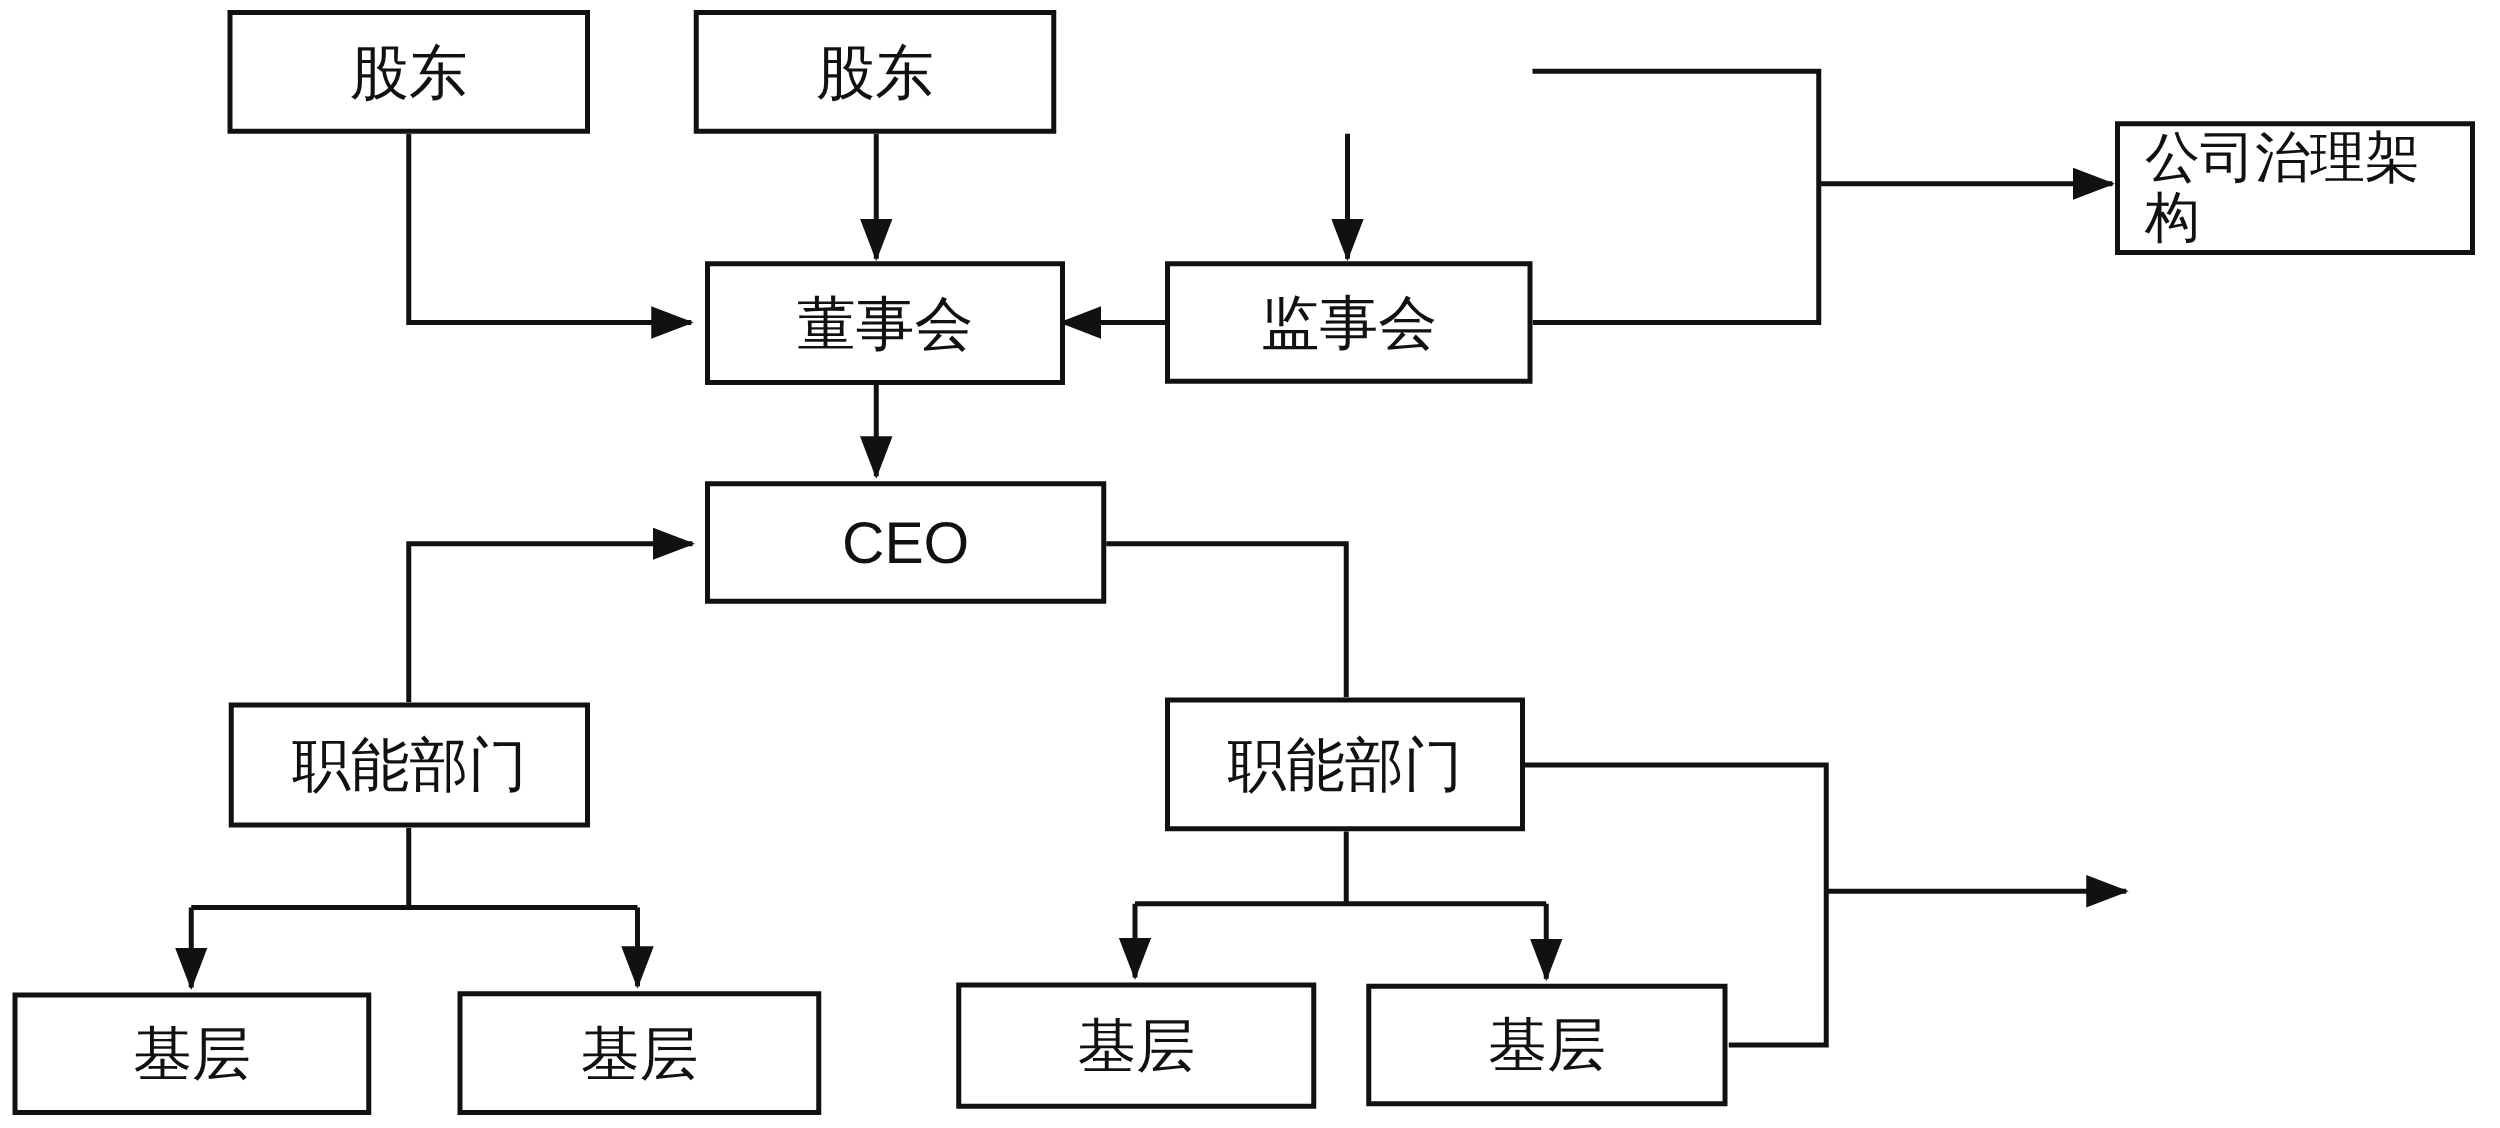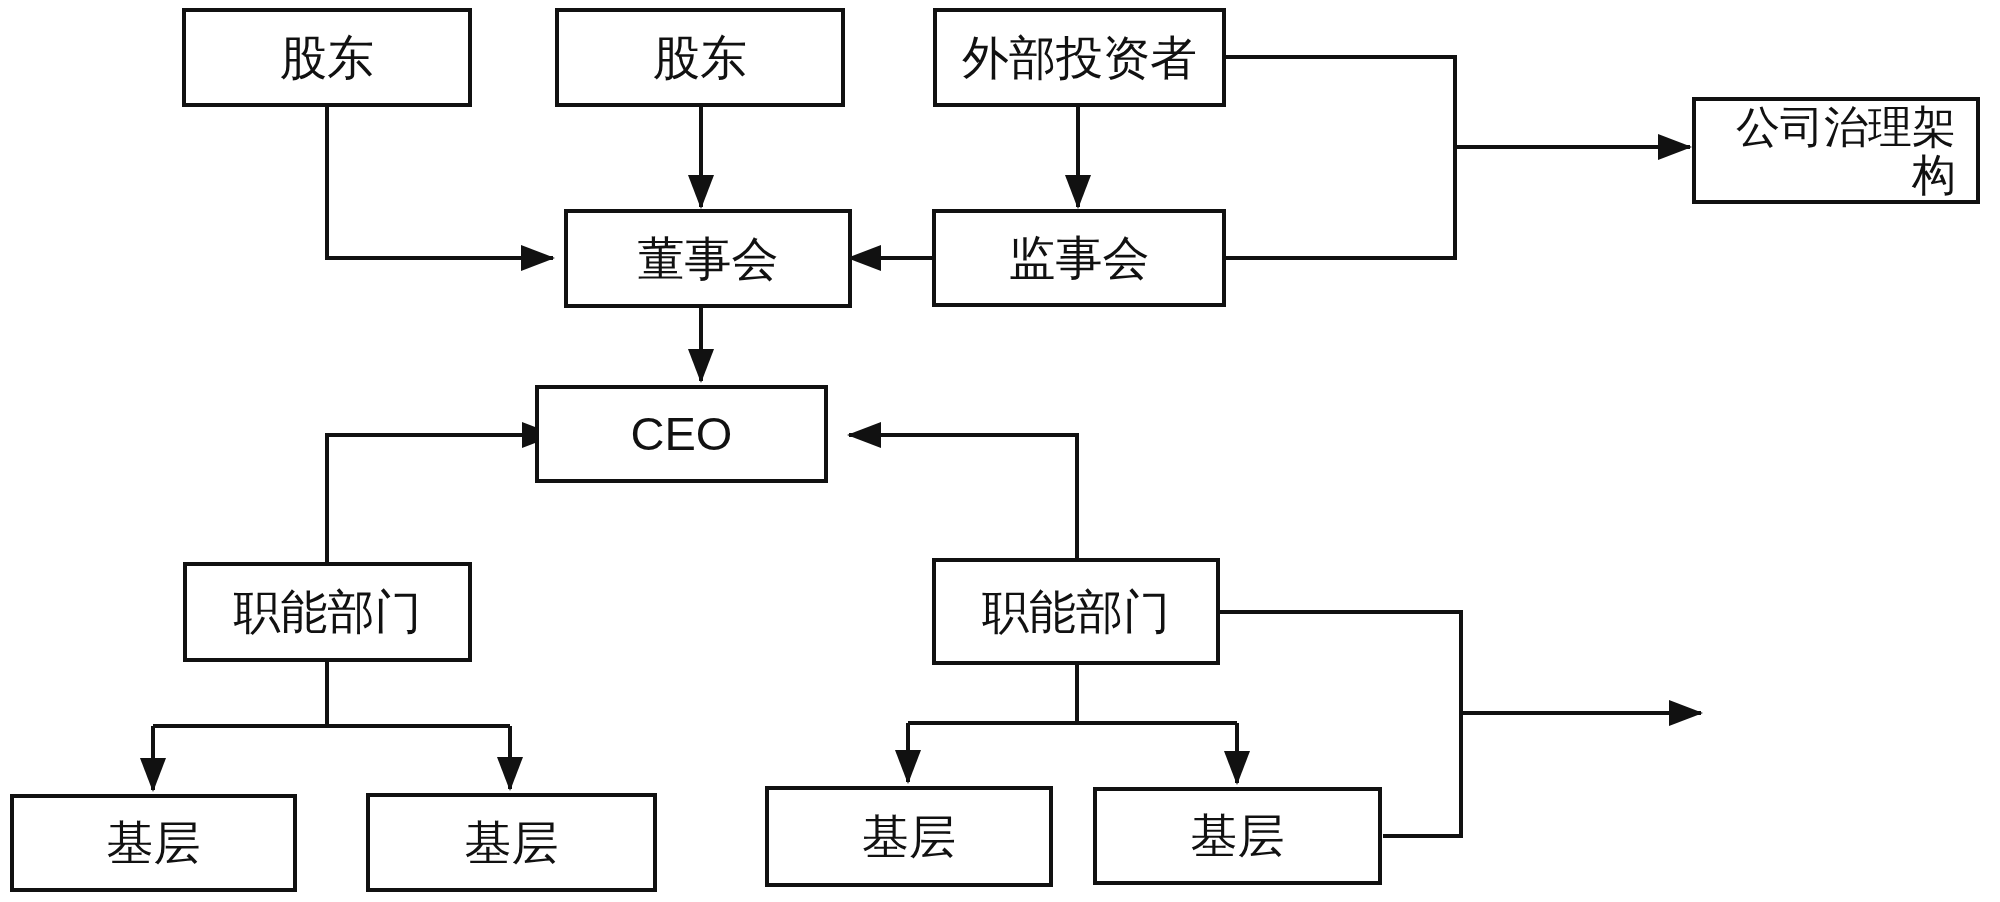--- a/index.html
+++ b/index.html
@@ -34,21 +34,21 @@
   }
   .arrowhead{fill:var(--line-color);}
   .node{
     position:absolute;
     border:4px solid var(--line-color);
     background:var(--box-fill);
     color:var(--text-color);
     display:flex;
     align-items:center;
     justify-content:center;
-    text-align:right;
+    text-align:left;
     font-size:47px;
     line-height:1.1;
     z-index:1;
   }
   .node--wrap{
     font-size:44px;
     padding:16px 20px;
     line-height:1.08;
   }
 </style>
@@ -86,37 +86,34 @@
   </svg>
 
   <div class="node" style="left:182px;top:8px;width:290px;height:99px">
     <span>股东</span>
   </div>
 
   <div class="node" style="left:555px;top:8px;width:290px;height:99px">
     <span>股东</span>
   </div>
 
-  <div class="node" style="left:933px;top:8px;width:293px;height:99px">
-    <span>外部投资者</span>
-  </div>
 
   <div class="node node--wrap" style="left:1692px;top:97px;width:288px;height:107px">
     <span>公司治理架构</span>
   </div>
 
   <div class="node" style="left:564px;top:209px;width:288px;height:99px">
     <span>董事会</span>
   </div>
 
   <div class="node" style="left:932px;top:209px;width:294px;height:98px">
     <span>监事会</span>
   </div>
 
-  <div class="node" style="left:535px;top:385px;width:293px;height:98px">
+  <div class="node" style="left:564px;top:385px;width:321px;height:98px">
     <span>CEO</span>
   </div>
 
   <div class="node" style="left:183px;top:562px;width:289px;height:100px">
     <span>职能部门</span>
   </div>
 
   <div class="node" style="left:932px;top:558px;width:288px;height:107px">
     <span>职能部门</span>
   </div>

